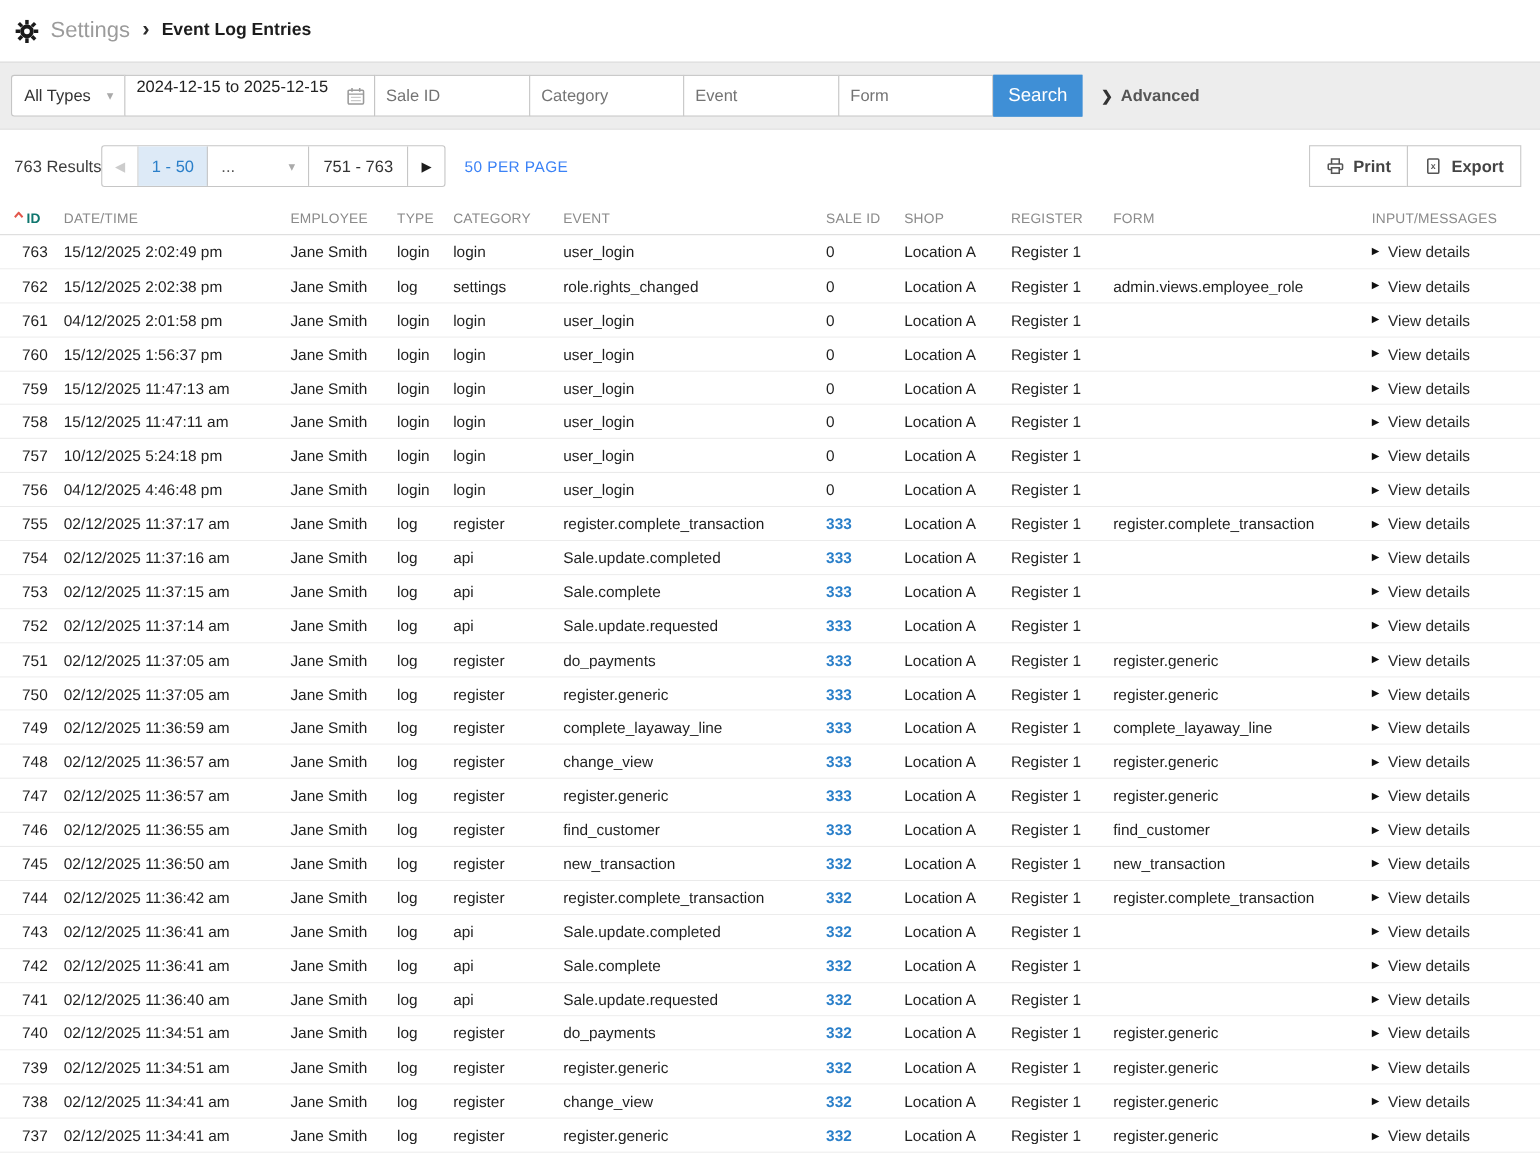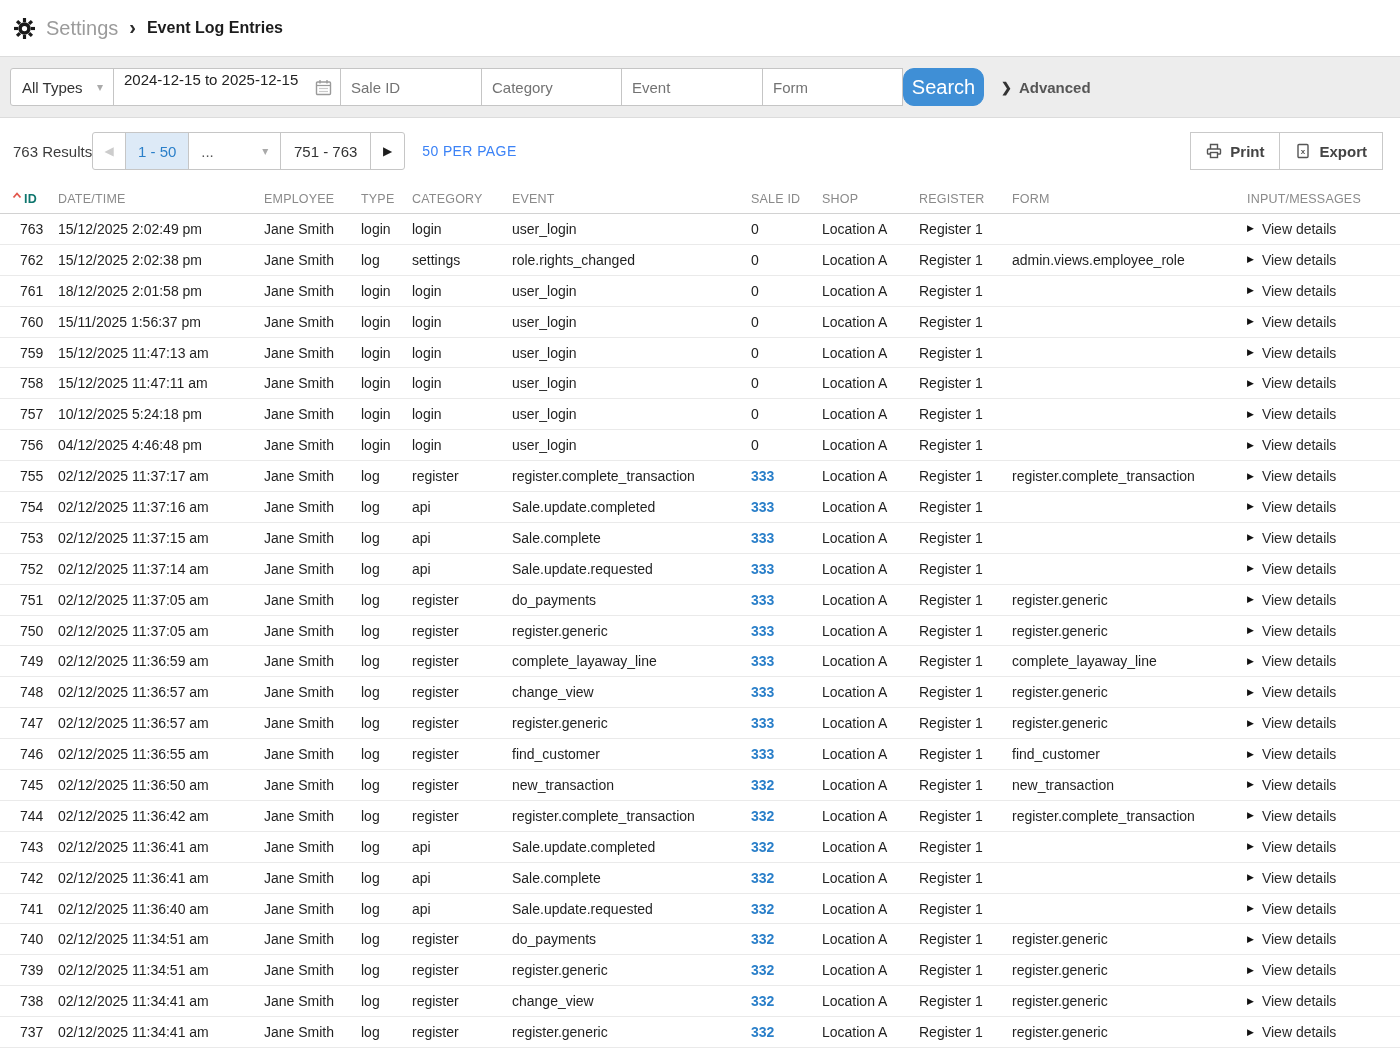--- a/index.html
+++ b/index.html
@@ -32,21 +32,21 @@
   .select-box { width: 104px; justify-content: space-between; padding: 0 10px 0 11px; cursor: pointer; border-radius: 3px 0 0 3px; }
   .caret-down { color: #aaa; font-size: 12px; }
   .date-box { width: 228px; position: relative; }
   .date-box input { width: 100%; height: 100%; border: 0; outline: none; padding: 0 30px 16px 10px; font: inherit; color: #222; background: transparent; }
   .cal-icon { position: absolute; right: 8px; top: 10px; width: 17px; height: 17px; }
   .txt-input { border: 1px solid #c5c5c5; background: #fff; height: 38px; padding: 0 10px; font-size: 15px; color: #222; outline: none; margin-left: -1px; }
   .txt-input::placeholder { color: #737373; opacity: 1; }
   .w-sale { width: 142px; } .w-cat { width: 141px; } .w-event { width: 142px; } .w-form { width: 141px; }
   .search-btn {
     height: 38px; width: 81px; background: #3f8fd6; color: #fff; border: 1px solid #3f8fd6;
-    font-size: 20px; font-family: inherit; border-radius: 11px; cursor: pointer;
+    font-size: 17px; font-family: inherit; border-radius: 0; cursor: pointer;
   }
   .advanced { display: flex; align-items: center; gap: 7px; margin-left: 17px; cursor: pointer; }
   .advanced .chev { color: #333; font-size: 13px; font-weight: 700; }
   .advanced .lbl { color: #555; font-size: 15px; font-weight: 600; }
 
   
   .results-bar { height: 66px; display: flex; align-items: center; padding: 0 17px 0 13px; background: #fff; }
   .results-count { font-size: 15px; color: #3c3c3c; }
   .pager { display: flex; height: 38px; border: 1px solid #c6c6c6; border-radius: 3px; background: #fff; overflow: hidden; }
   .pg { display: flex; align-items: center; justify-content: center; border-right: 1px solid #c6c6c6; cursor: pointer; font-size: 15px; }
@@ -219,37 +219,37 @@
     <div class="td">Location A</div>
     <div class="td">Register 1</div>
     <div class="td">admin.views.employee_role</div>
     <div class="td c-view">
       <span class="tri">▶</span>
       <span>View details</span>
     </div>
   </div>
     <div class="tr">
     <div class="td c-id">761</div>
-    <div class="td">18/12/2025 2:01:58 pm</div>
+    <div class="td">04/12/2025 2:01:58 pm</div>
     <div class="td">Jane Smith</div>
     <div class="td">login</div>
     <div class="td">login</div>
     <div class="td">user_login</div>
     <div class="td c-sale">0</div>
     <div class="td">Location A</div>
     <div class="td">Register 1</div>
     <div class="td"></div>
     <div class="td c-view">
       <span class="tri">▶</span>
       <span>View details</span>
     </div>
   </div>
     <div class="tr">
     <div class="td c-id">760</div>
-    <div class="td">15/11/2025 1:56:37 pm</div>
+    <div class="td">15/12/2025 1:56:37 pm</div>
     <div class="td">Jane Smith</div>
     <div class="td">login</div>
     <div class="td">login</div>
     <div class="td">user_login</div>
     <div class="td c-sale">0</div>
     <div class="td">Location A</div>
     <div class="td">Register 1</div>
     <div class="td"></div>
     <div class="td c-view">
       <span class="tri">▶</span>

